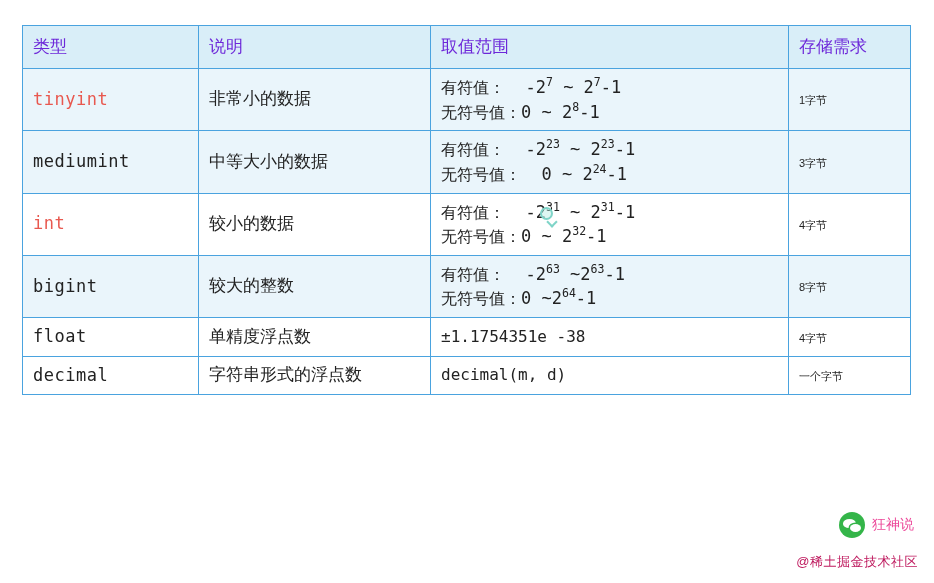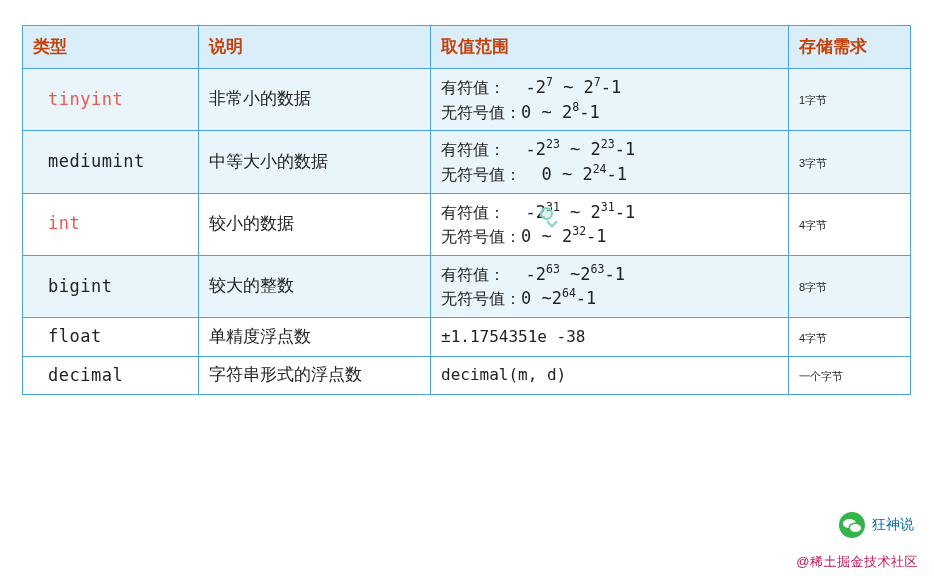--- a/index.html
+++ b/index.html
@@ -36,40 +36,39 @@
   table.dtypes th, table.dtypes td {
     border: 1px solid #4aa3df;
     padding: 6px 10px;
     vertical-align: middle;
     font-size: 17px;
     color: #222222;
     line-height: 1.45;
   }
   table.dtypes thead th {
     background: #d9eef8;
-    color: #c2410c;
-    font-weight: bold;
+    color: #6d28d9;
+    font-weight: normal;
     text-align: left;
     height: 30px;
     font-size: 17px;
   }
   
   col.c-type  { width: 176px; }
   col.c-desc  { width: 232px; }
   col.c-range { width: 358px; }
   col.c-size  { width: 122px; }
 
   tr.alt td { background: #eaf5fb; }
   tr.plain td { background: #ffffff; }
   .typename {
     font-family: "DejaVu Sans Mono", monospace;
     font-size: 17px;
     letter-spacing: 0.5px;
     color: #222222;
-    margin-left: 15px;
   }
   .typename.hl {
     color: #e8584f;
   }
   .cn {
     font-family: "Liberation Sans", sans-serif;
     font-size: 17px;
     text-align: center;
   }
   .rangecell {
@@ -151,21 +150,21 @@
     content: "";
     position: absolute;
     left: 11px; top: 12px;
     width: 11px; height: 8px;
     background: #ffffff;
     border-radius: 50%;
     box-shadow: 0 0 0 1.5px #34b549;
   }
   .wechat-text {
     font-size: 14px;
-    color: #0369a1;
+    color: #ec4899;
     font-family: "Liberation Sans", sans-serif;
   }
   .site-watermark {
     position: absolute;
     right: 16px;
     bottom: 12px;
     font-size: 13px;
     color: #be185d;
     font-family: "Liberation Sans", sans-serif;
     letter-spacing: 0.5px;

